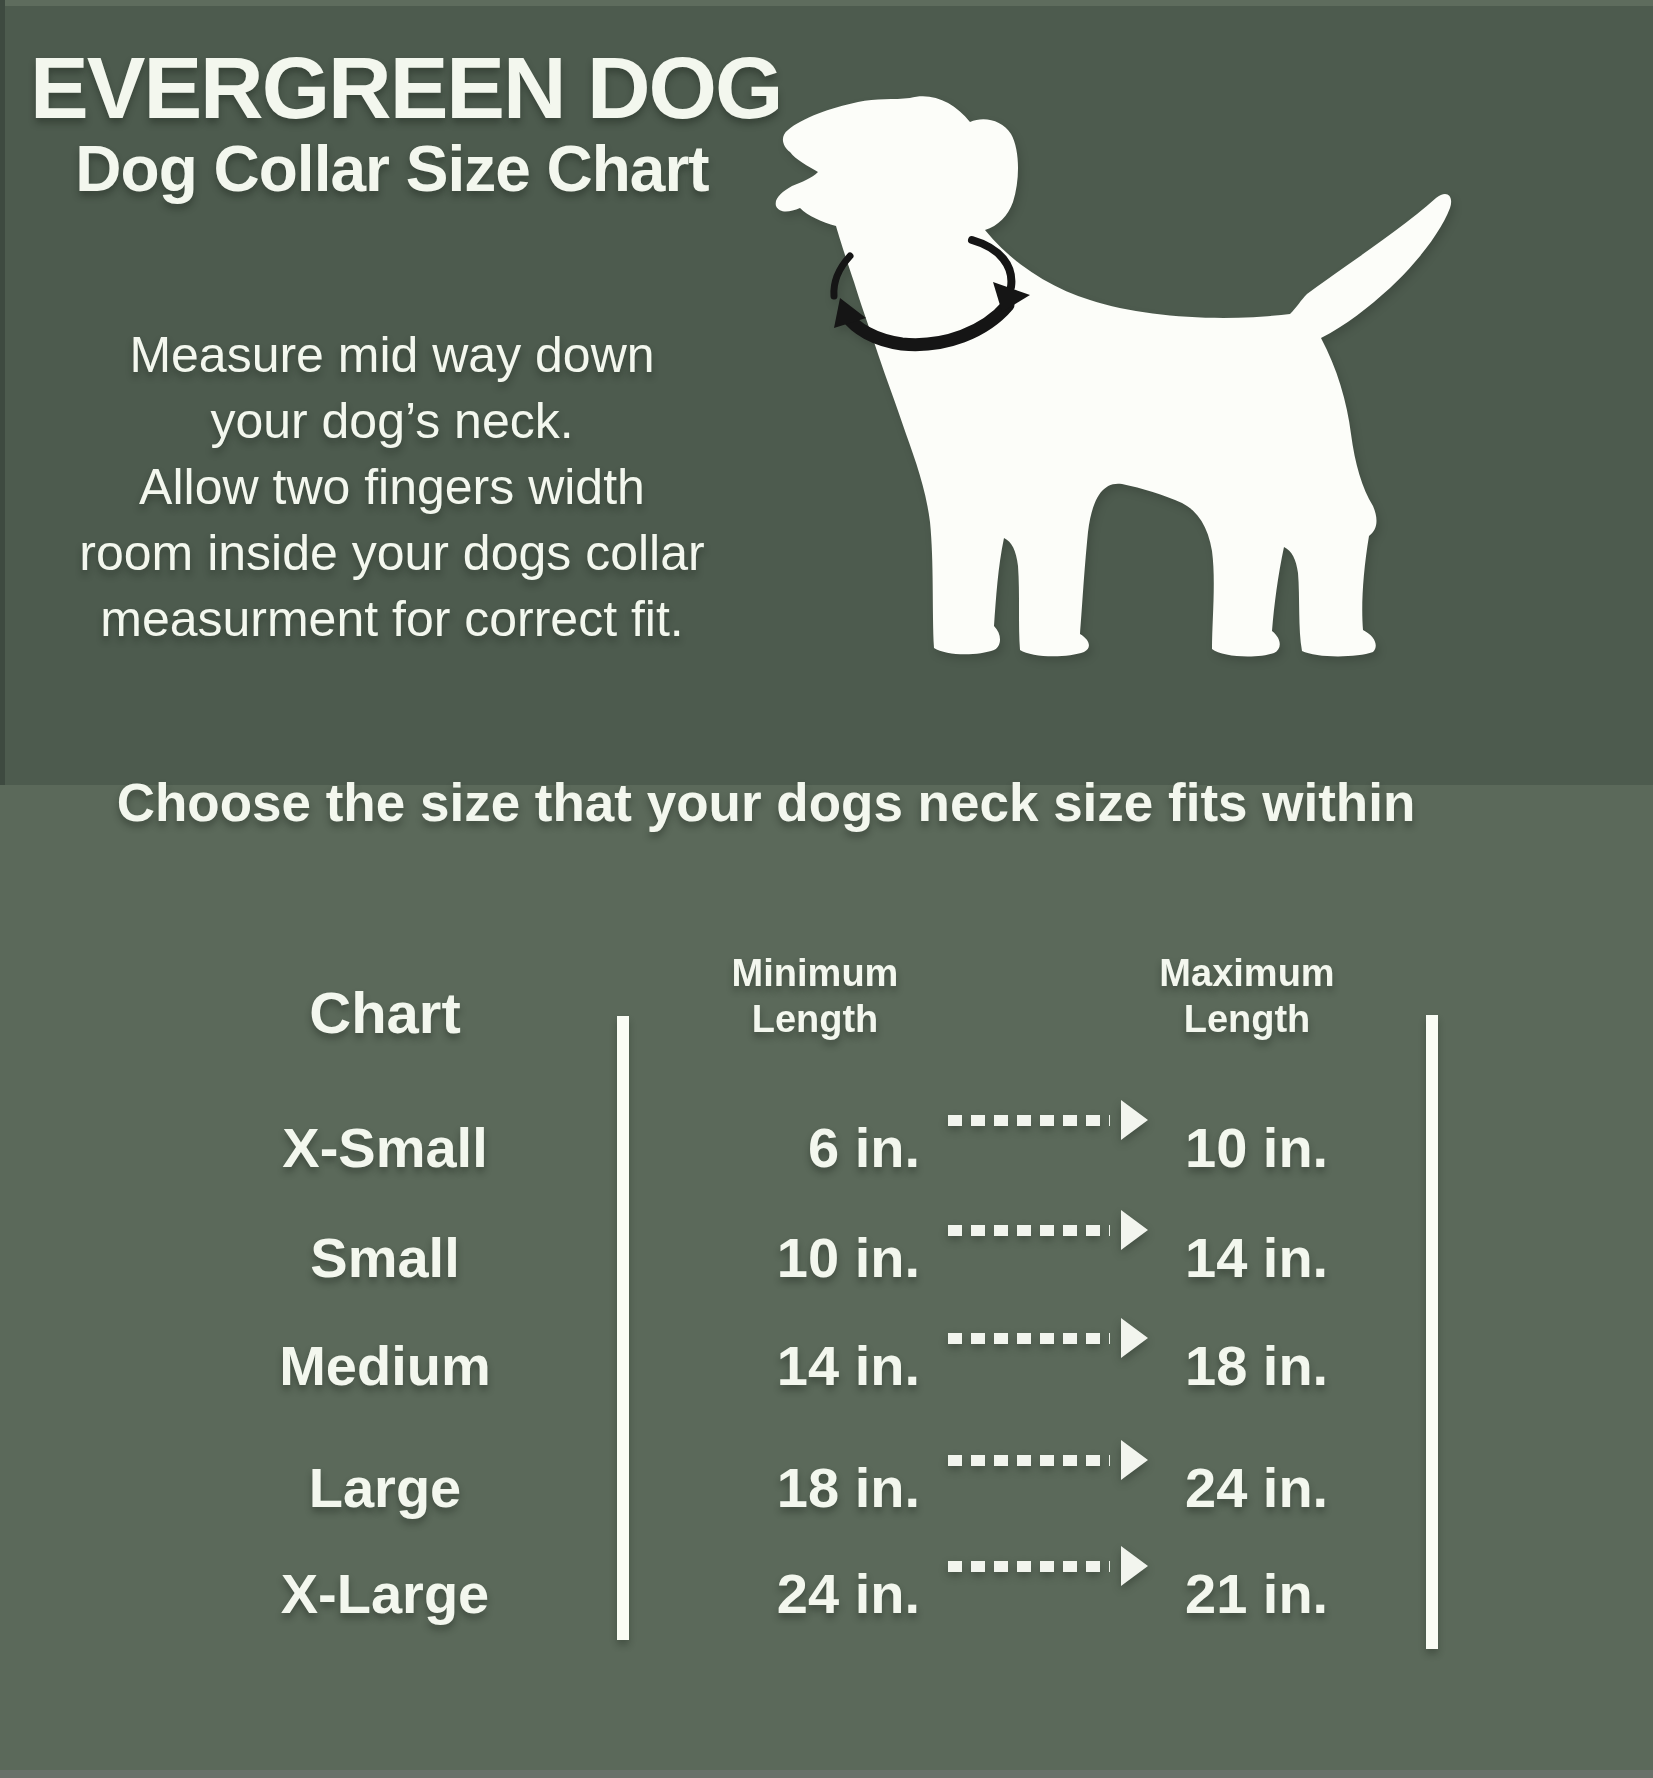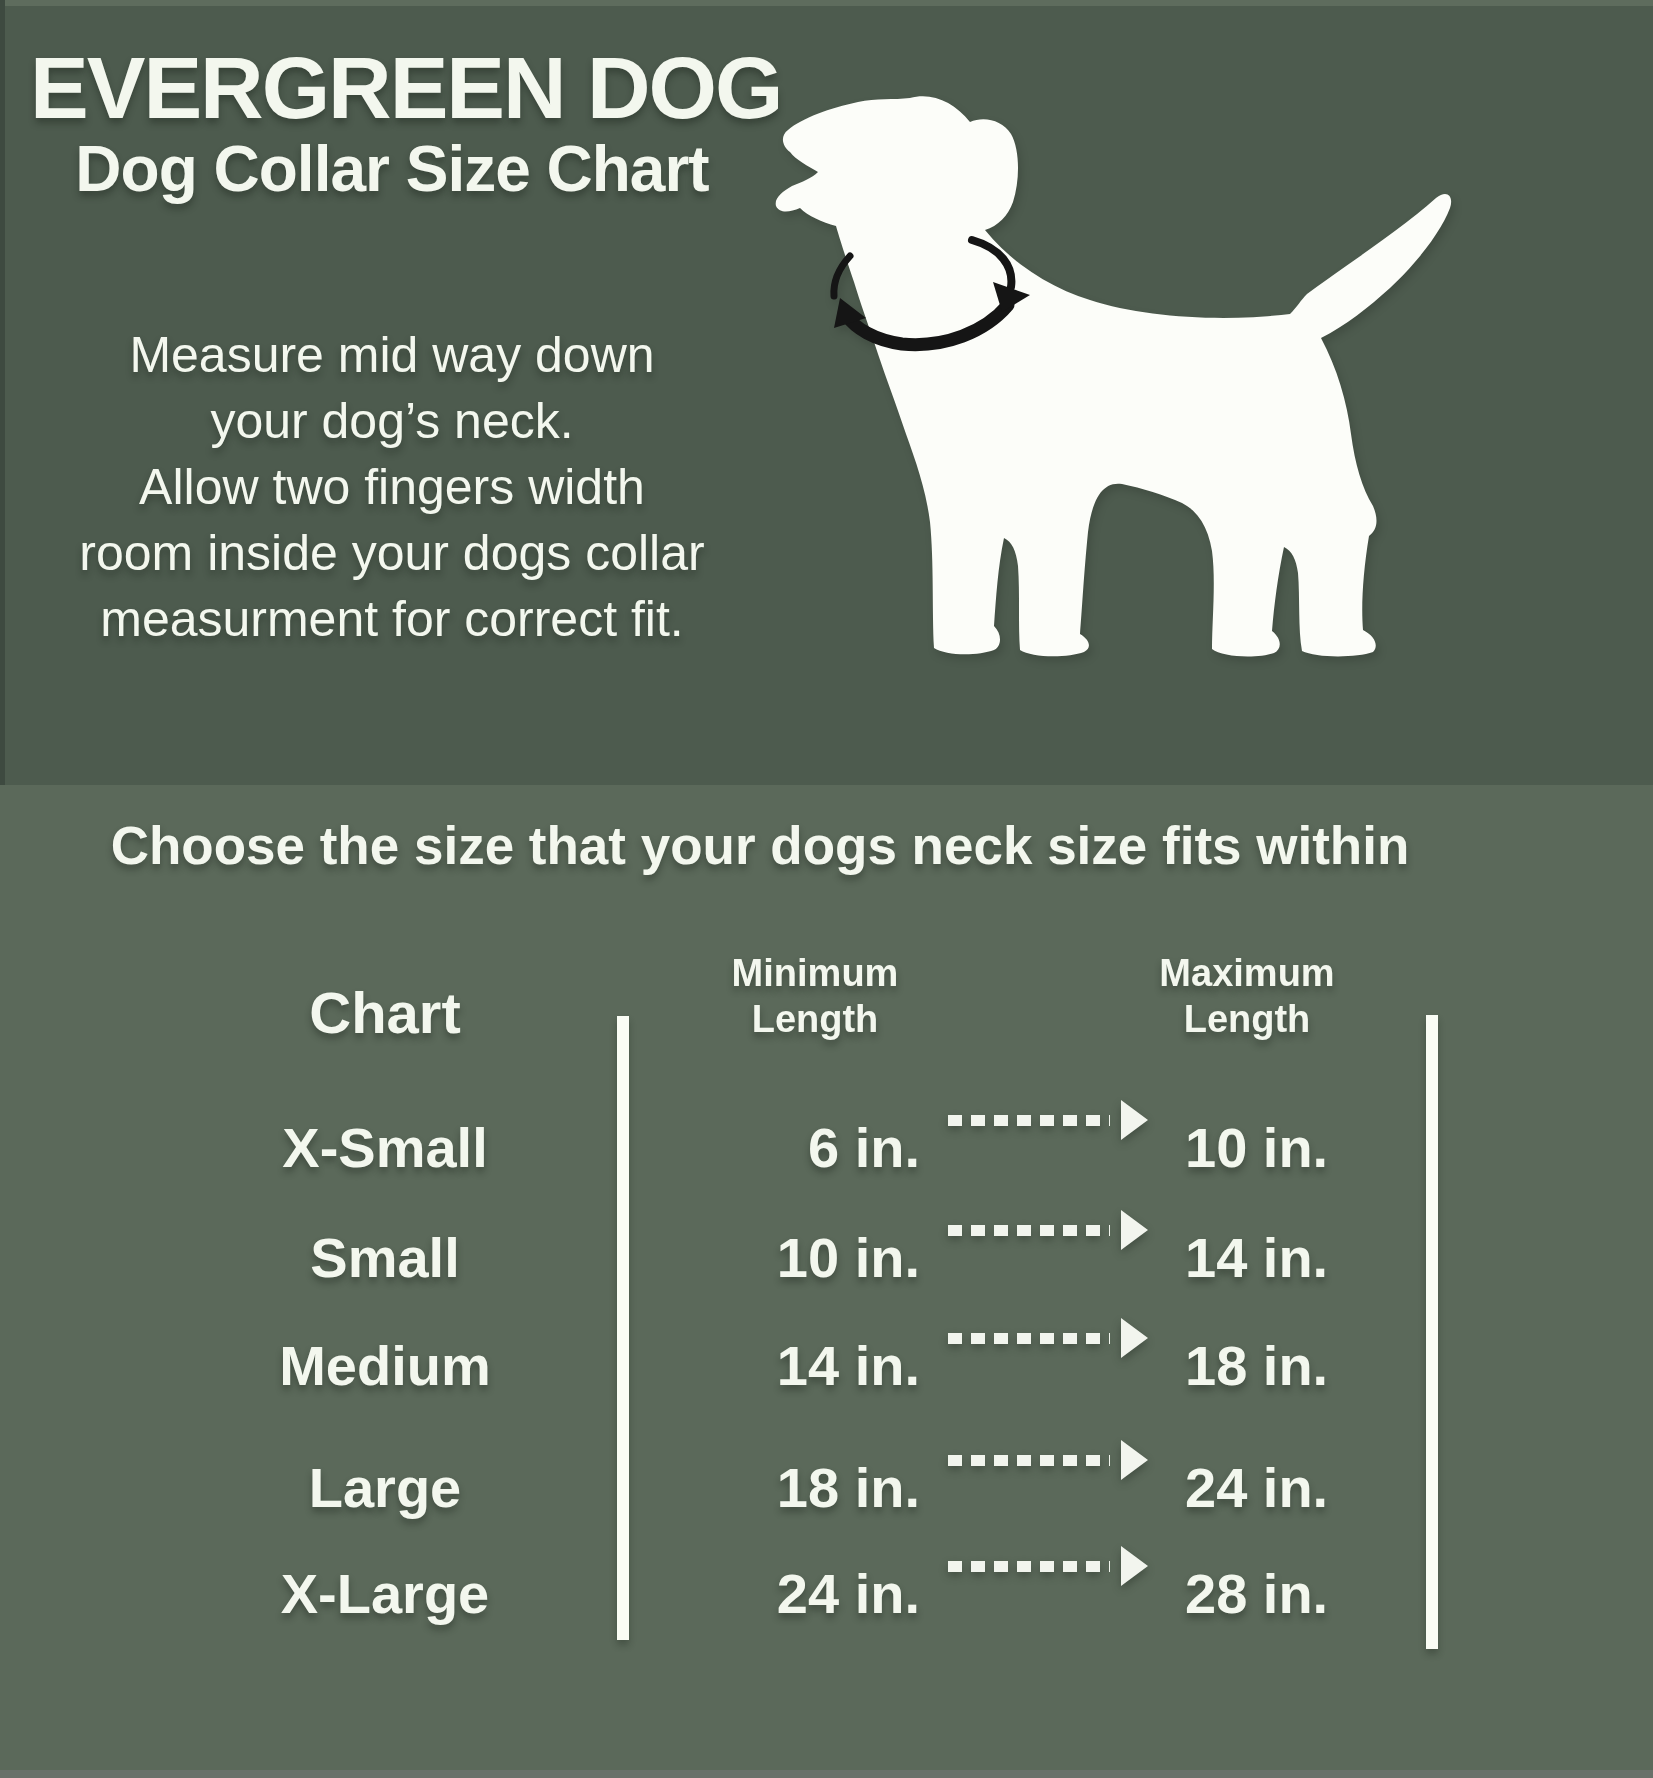--- a/index.html
+++ b/index.html
@@ -45,23 +45,23 @@
     font-size:50px;line-height:66px;font-weight:400;
     text-align:center;white-space:pre-line;
   }
 
   
   .dog-wrap{position:absolute;left:750px;top:80px;width:710px;height:590px;}
   .dog-wrap svg{display:block;filter:drop-shadow(3px 5px 4px rgba(0,0,0,.15));}
 
   
   .choose-heading{
-    position:absolute;left:0;top:815px;width:1520px;
+    position:absolute;left:0;top:772px;width:1520px;
     font-size:53px;line-height:62px;font-weight:800;
-    text-align:center;white-space:nowrap;
+    text-align:center;white-space:nowrap;padding-left:6px;
   }
 
   
   .col-header-size{
     position:absolute;left:130px;top:982px;width:510px;
     font-size:58px;line-height:62px;font-weight:800;text-align:center;
   }
   .col-header-min,.col-header-max{
     position:absolute;top:950px;width:330px;
     font-size:38px;line-height:46px;font-weight:800;text-align:center;
@@ -228,17 +228,17 @@
     <div class="cell max txt">24 in.</div>
   </div>
 
   <div class="row" style="top:1536px">
     <div class="cell size txt">X-Large</div>
     <div class="cell min txt">24 in.</div>
     <div class="arrow">
         <span class="dashes"></span>
         <span class="tri"></span>
       </div>
-    <div class="cell max txt">28 in.</div>
+    <div class="cell max txt">21 in.</div>
   </div>
 
   <div class="bottom-strip"></div>
 </div>
 
 </body></html>

